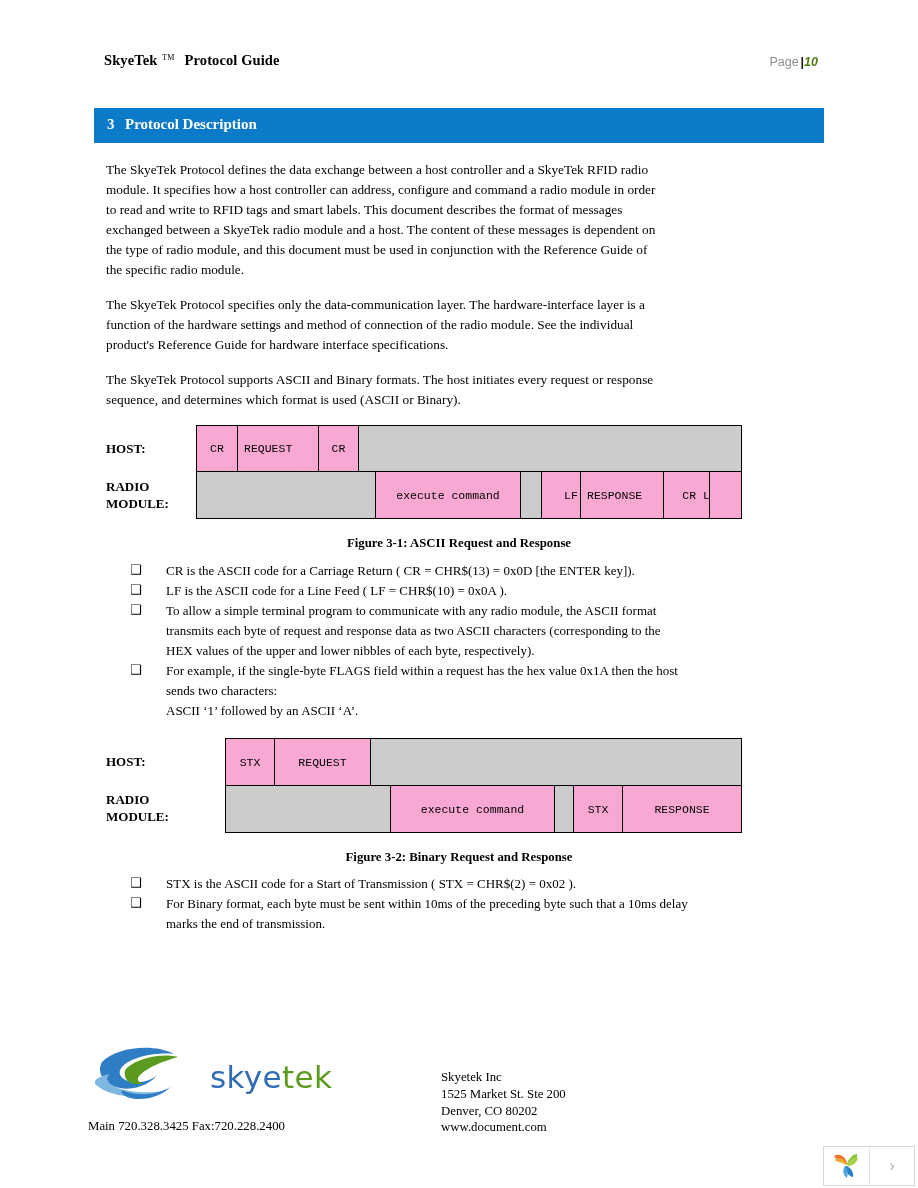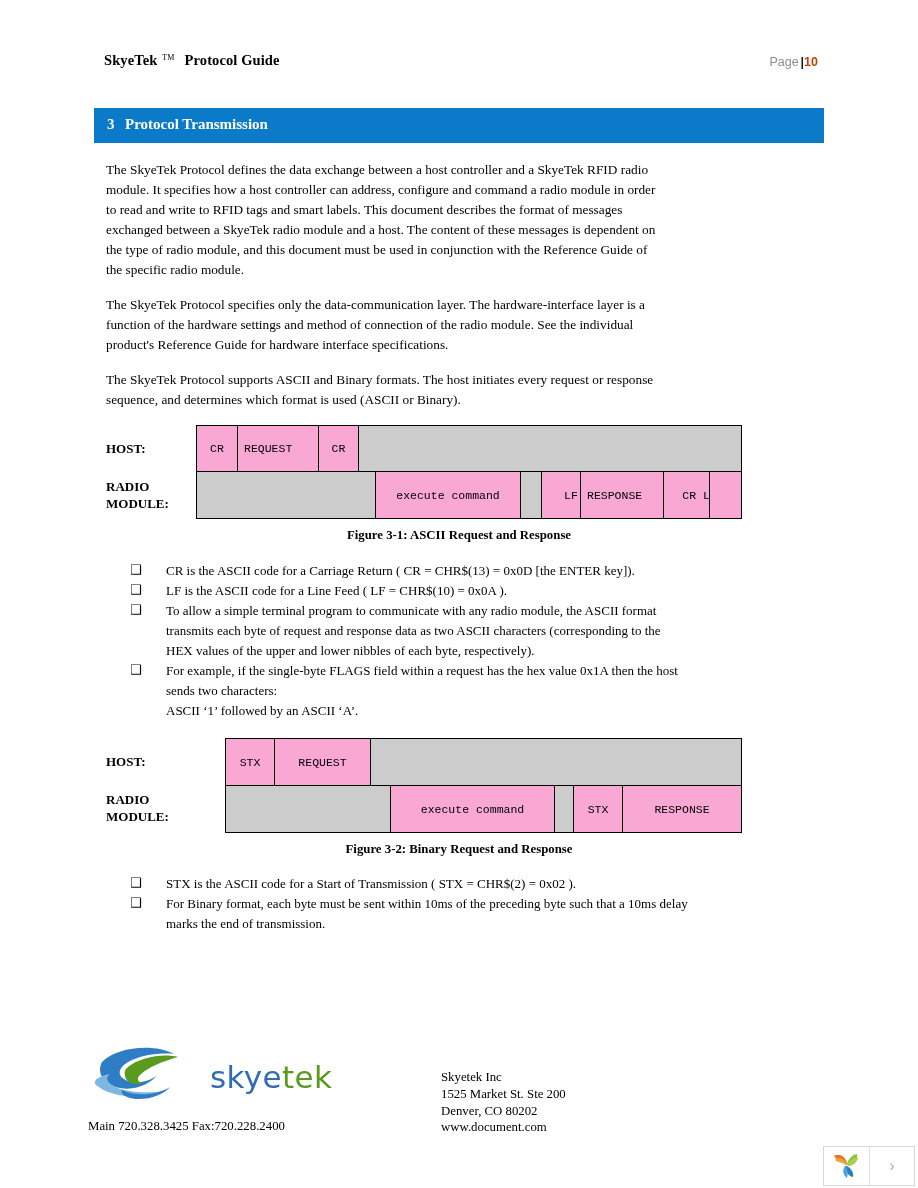--- a/index.html
+++ b/index.html
@@ -49,21 +49,21 @@
   .page-number {
     position: absolute;
     right: 0;
     top: 3px;
     font-size: 12.5px;
     font-family: "Liberation Sans", "DejaVu Sans", sans-serif;
     white-space: nowrap;
   }
   .page-number .pg-word { color: #8d8d8d; }
   .page-number .pg-sep { color: #1a1a1a; font-weight: bold; padding-left: 2px; }
-  .page-number .pg-val { color: #c2410c; font-weight: bold; }
+  .page-number .pg-val { color: #4d7c0f; font-weight: bold; font-style: italic; }
 
   
   .section-bar {
     position: absolute;
     left: 94px;
     top: 108px;
     width: 730px;
     height: 35px;
     background: #0b7ac9;
     color: #ffffff;
@@ -126,20 +126,21 @@
     justify-content: flex-start;
     padding-left: 6px;
   }
   .fig-caption {
     position: absolute;
     width: 918px;
     left: 0;
     text-align: center;
     font-size: 12.8px;
     font-weight: bold;
+    margin-top: 8px;
   }
 
   
   .bullets {
     position: absolute;
     left: 130px;
     width: 560px;
     font-size: 13px;
     line-height: 20px;
   }
@@ -232,21 +233,21 @@
     <div class="doc-title">
       <span>SkyeTek</span><span class="tm">TM</span><span>Protocol Guide</span>
     </div>
     <div class="page-number">
       <span class="pg-word">Page</span><span class="pg-sep">|</span><span class="pg-val">10</span>
     </div>
   </div>
 
   <div class="section-bar">
     <span class="sec-num">3</span>
-    <span class="sec-title">Protocol Transmission</span>
+    <span class="sec-title">Protocol Description</span>
   </div>
 
   <div class="para para-1">The SkyeTek Protocol defines the data exchange between a host controller and a SkyeTek RFID radio module. It specifies how a host controller can address, configure and command a radio module in order to read and write to RFID tags and smart labels. This document describes the format of messages exchanged between a SkyeTek radio module and a host. The content of these messages is dependent on the type of radio module, and this document must be used in conjunction with the Reference Guide of the specific radio module.</div>
   <div class="para para-2">The SkyeTek Protocol specifies only the data-communication layer. The hardware-interface layer is a function of the hardware settings and method of connection of the radio module. See the individual product's Reference Guide for hardware interface specifications.</div>
   <div class="para para-3">The SkyeTek Protocol supports ASCII and Binary formats. The host initiates every request or response sequence, and determines which format is used (ASCII or Binary).</div>
 
   <div class="figure">
 
     <div class="fig-label" style="left:106px; top:440px;">HOST:</div>
 

